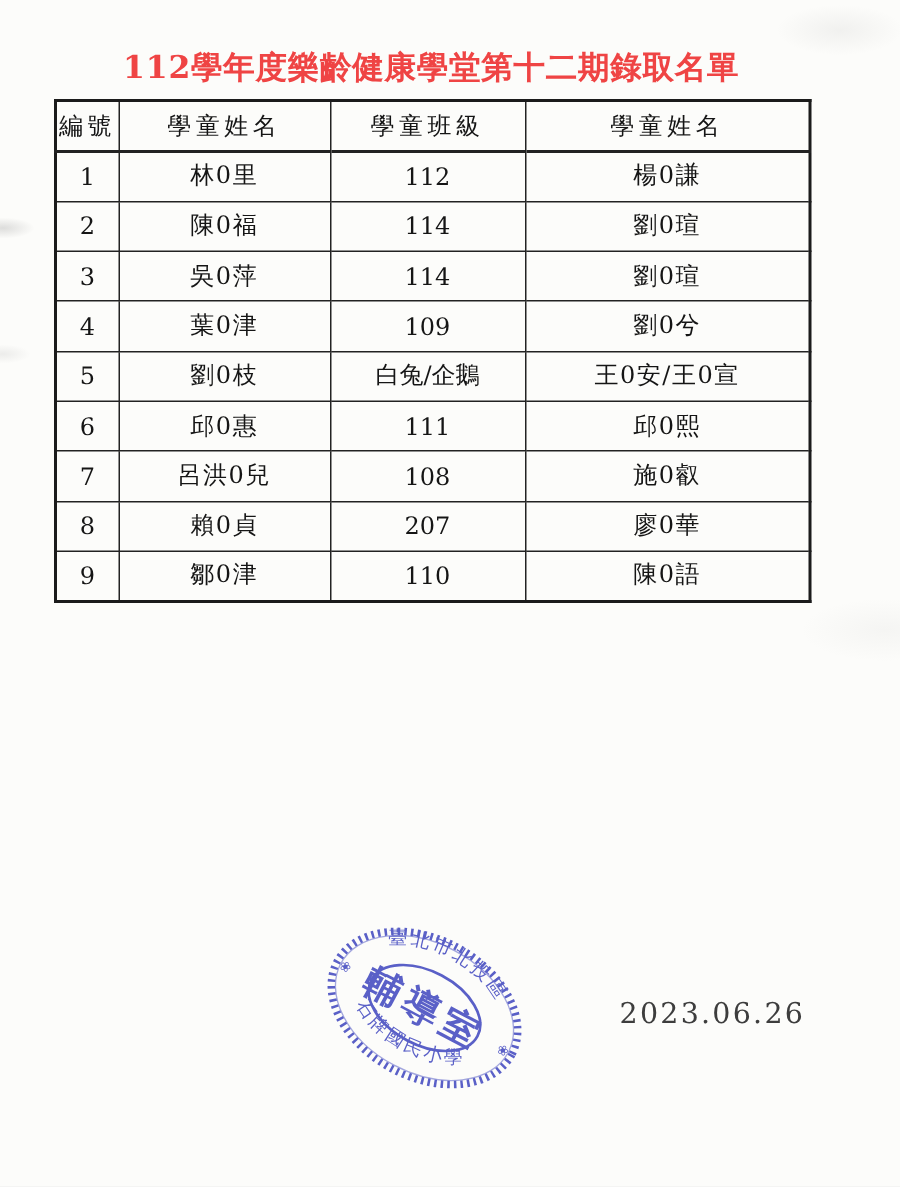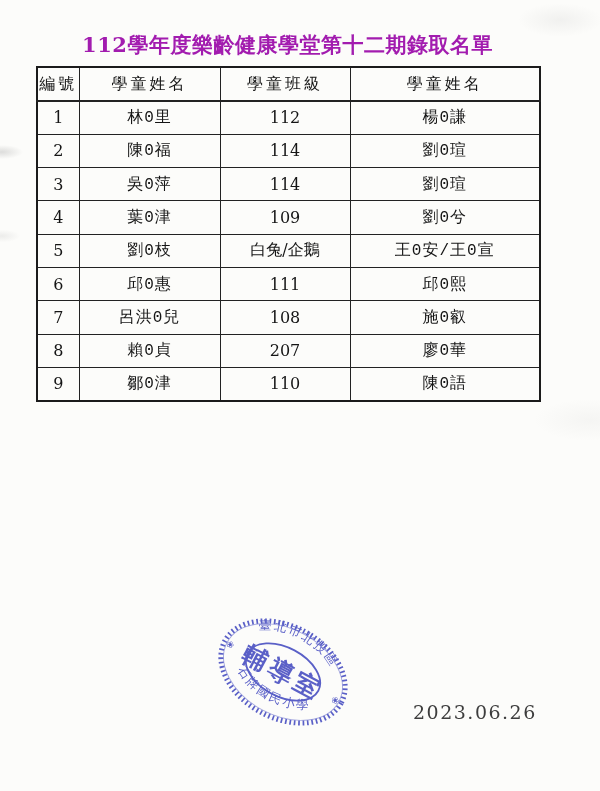--- a/index.html
+++ b/index.html
@@ -19,21 +19,21 @@
     background:
       radial-gradient(60px 24px at 560px 20px, rgba(140,140,140,.10), transparent 70%),
       radial-gradient(30px 10px at 2px 152px, rgba(110,110,110,.22), transparent 70%),
       radial-gradient(26px 9px at 2px 236px, rgba(120,120,120,.12), transparent 70%),
       radial-gradient(80px 30px at 590px 420px, rgba(150,150,150,.07), transparent 70%);
   }
   .doc-title{
     position:absolute;left:36px;top:31px;width:503px;
     text-align:center;
     font-size:21px;font-weight:700;letter-spacing:.5px;
-    color:#a21caf;
+    color:#ef4444;
     white-space:nowrap;
   }
   table.roster{
     position:absolute;left:36px;top:66px;width:503px;
     border-collapse:collapse;table-layout:fixed;
     background:transparent;
   }
   table.roster col.c1{width:42px;}
   table.roster col.c2{width:141px;}
   table.roster col.c3{width:130px;}
@@ -42,32 +42,31 @@
     border:1.6px solid #222;
     text-align:center;vertical-align:middle;
     font-size:16px;font-weight:400;color:#151515;
     padding:0;overflow:hidden;white-space:nowrap;
   }
   table.roster thead tr{height:34px;}
   table.roster tbody tr{height:33.3px;}
   table.roster th{letter-spacing:3px;border-bottom-width:2px;}
   table.roster{border:2px solid #1b1b1b;}
   td.no-cell{letter-spacing:0;}
-  td.name-cell{letter-spacing:1px;font-family:Liberation Mono, monospace;}
+  td.name-cell{letter-spacing:1px;}
 
   .stamp-wrap{
     position:absolute;left:203px;top:609px;width:160px;height:126px;
     opacity:.92;
   }
   .date-text{
     position:absolute;left:413px;top:665px;width:130px;
     font-size:19px;letter-spacing:1.5px;color:#3d3d3d;
     font-family:"DejaVu Serif","Liberation Serif",serif;
     white-space:nowrap;
-    margin-top:36px;
   }
 </style>
 </head>
 <body>
 
 <div class="page">
 
   <div class="doc-title">112學年度樂齡健康學堂第十二期錄取名單</div>
 
   <table class="roster">

